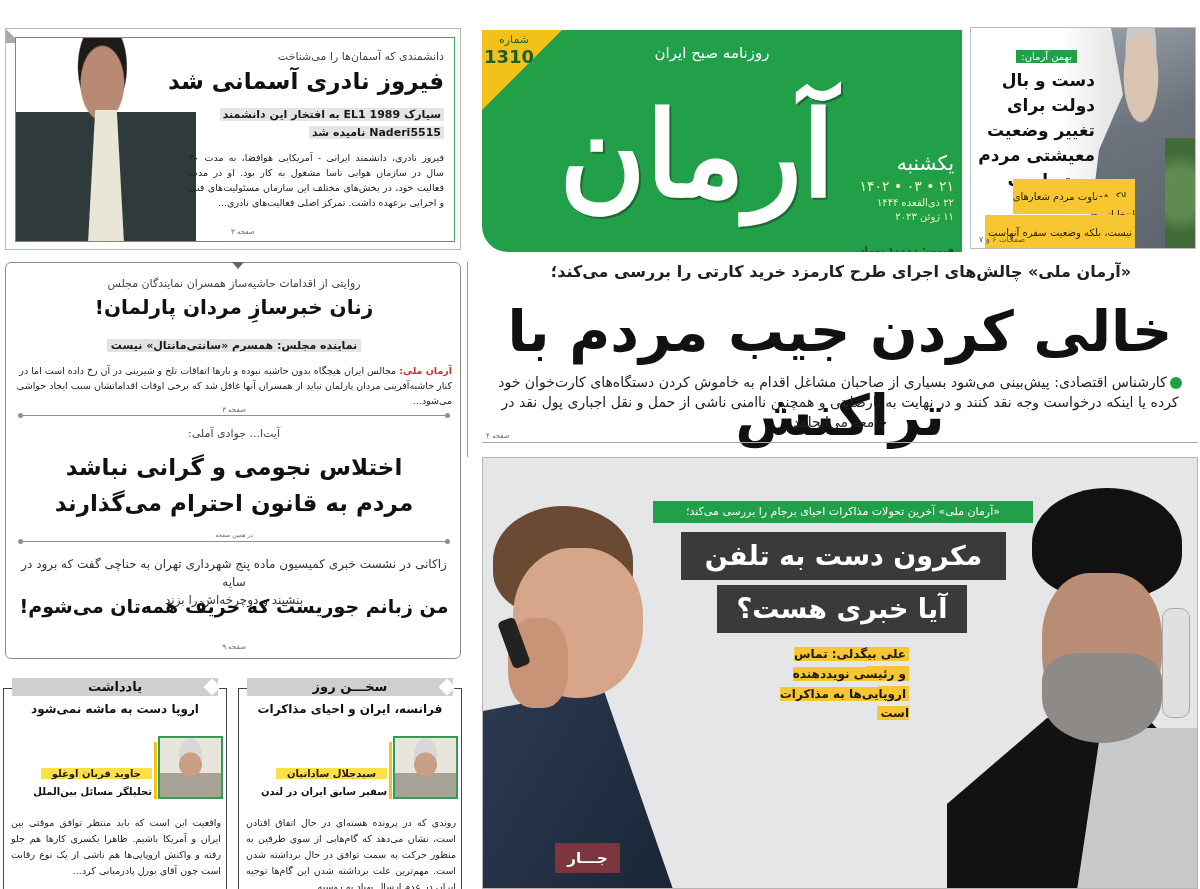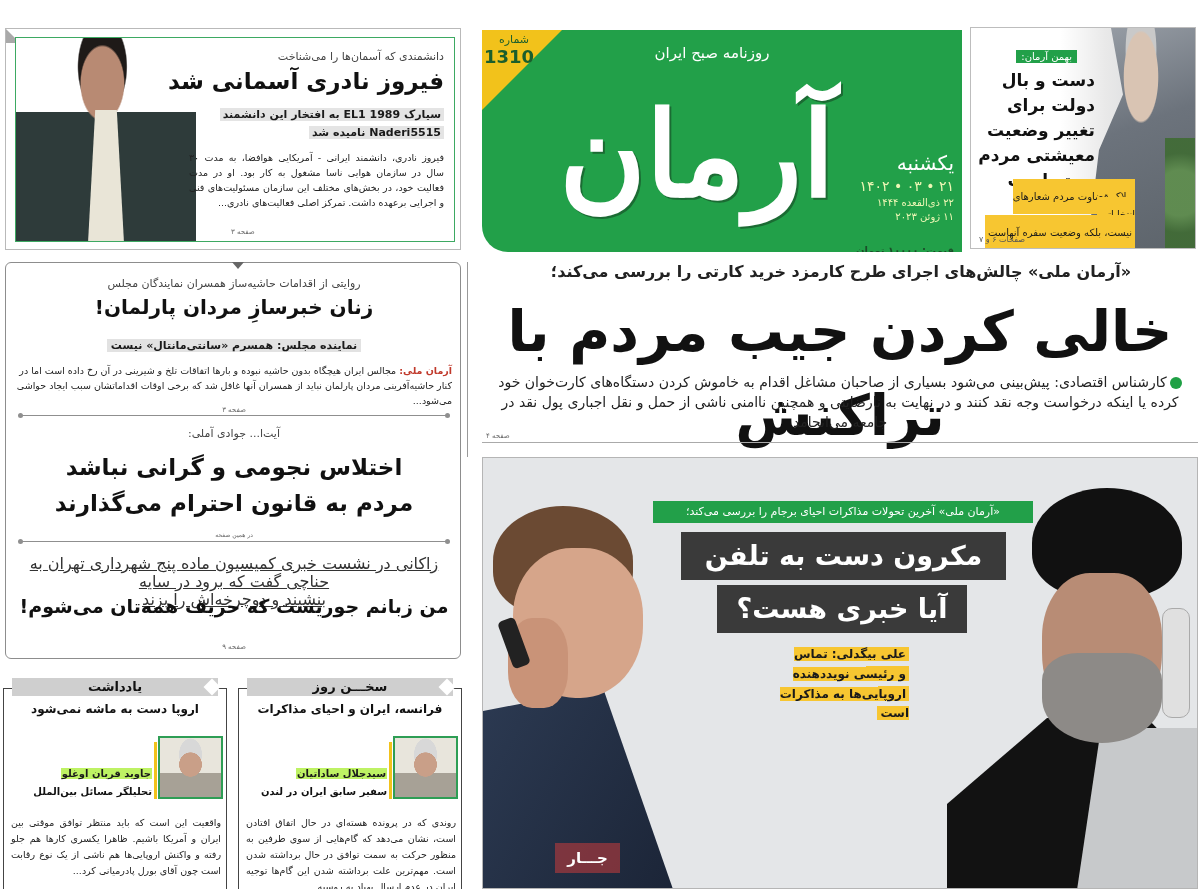--- a/index.html
+++ b/index.html
@@ -67,33 +67,33 @@
   #lm-body1 .src { color: #c0392b; font-weight: bold; }
   #lm-page1 { top: 143px; font-size: 7px; color: #666; }
   .dot-rule { position: absolute; left: 14px; width: 428px; height: 1px; background: #8f8f8f; }
   .dot-rule::before, .dot-rule::after { content: ""; position: absolute; top: -2px; width: 5px; height: 5px; border-radius: 50%; background: #8f8f8f; }
   .dot-rule::before { left: -2px; } .dot-rule::after { right: -2px; }
   #lm-rule1 { top: 152px; }
   #lm-kicker2 { top: 164px; font-size: 11px; color: #444; }
   #lm-title2 { top: 186px; font-size: 23px; font-weight: bold; line-height: 36px; color: #111; }
   #lm-page2 { top: 268px; font-size: 6px; color: #666; }
   #lm-rule2 { top: 278px; }
-  #lm-lede3 { top: 292px; font-size: 16px; line-height: 18px; color: #333; text-decoration: underline; }
+  #lm-lede3 { top: 292px; font-size: 12px; line-height: 18px; color: #333; }
   #lm-title3 { top: 332px; font-size: 19px; font-weight: bold; color: #111; }
   #lm-page3 { top: 380px; font-size: 7px; color: #666; }
 
   
   .oped { position: absolute; top: 678px; width: 224px; height: 211px; }
   .oped .frame { position: absolute; left: 0; top: 10px; width: 224px; height: 201px; border-top: 1px solid #444; border-left: 1px solid #444; border-right: 1px solid #444; }
   .oped .band { position: absolute; left: 9px; top: 0; width: 206px; height: 18px; background: #cfcfcf; text-align: center; font-size: 13px; font-weight: bold; line-height: 18px; color: #111; }
   .oped .diamond { position: absolute; left: 203px; top: 3px; width: 12px; height: 12px; background: #fff; transform: rotate(45deg); }
   .oped .title { position: absolute; left: 6px; top: 24px; width: 212px; text-align: center; font-size: 12px; font-weight: bold; color: #111; }
   .oped .pic { position: absolute; left: 155px; top: 58px; width: 65px; height: 63px; border: 2px solid #2e9e55; background: radial-gradient(ellipse at 50% 45%, #c99f88 0 26%, transparent 27%), radial-gradient(ellipse at 50% 28%, #d8d8d8 0 26%, transparent 27%), linear-gradient(180deg, #e8e5dc 0 60%, #a7a196 60%); }
   .oped .bar { position: absolute; left: 151px; top: 64px; width: 3px; height: 57px; background: #f2c21b; }
-  .oped .name { position: absolute; right: 75px; top: 90px; font-size: 10px; font-weight: bold; background: #bef264; padding: 0 1px; }
+  .oped .name { position: absolute; right: 75px; top: 90px; font-size: 10px; font-weight: bold; background: #fde047; padding: 0 11px; }
   .oped .role { position: absolute; right: 75px; top: 108px; font-size: 10px; font-weight: bold; color: #111; }
   .oped .body { position: absolute; left: 8px; top: 137px; width: 210px; font-size: 9.5px; line-height: 16px; text-align: justify; color: #222; }
   #oped-left { left: 3px; }
   #oped-right { left: 238px; }
 
   
   #feature { left: 482px; top: 457px; width: 716px; height: 432px; background: #e4e6e8; border: 1px solid #b5b5b5; overflow: hidden; }
   #feature .macron { position: absolute; left: 0; top: 30px; width: 180px; height: 402px; }
   #feature .macron .hair { position: absolute; left: 10px; top: 18px; width: 140px; height: 110px; border-radius: 50% 50% 40% 40%; background: #6b4a33; }
   #feature .macron .face { position: absolute; left: 30px; top: 60px; width: 130px; height: 150px; border-radius: 45% 45% 48% 48%; background: #d6a58a; }

